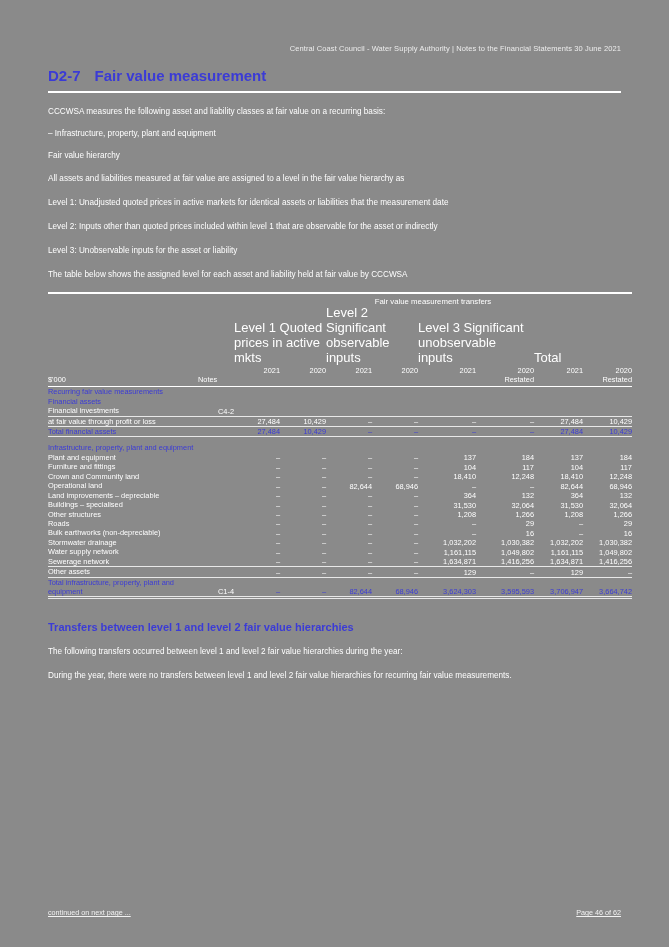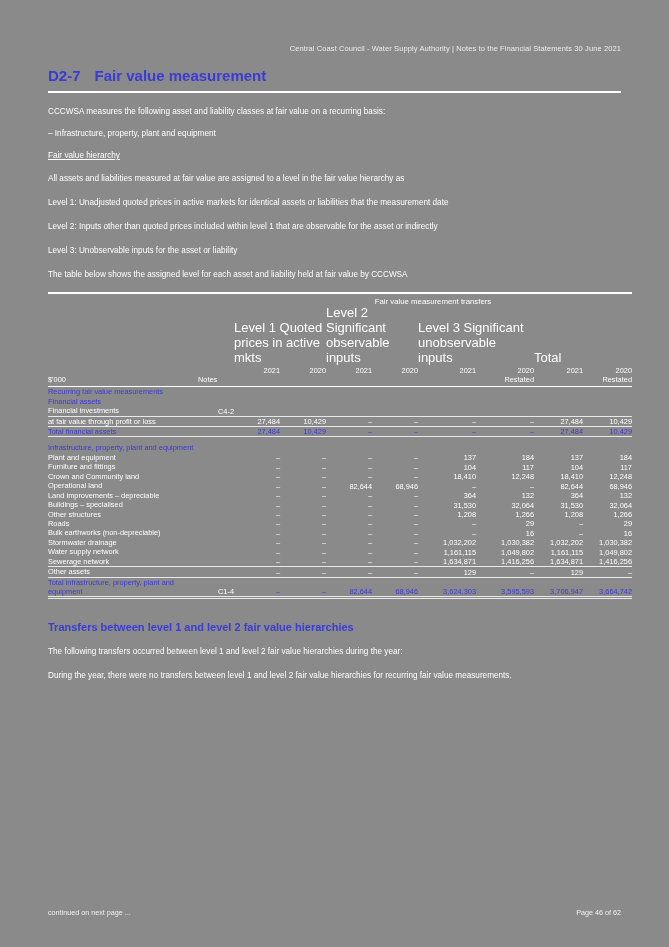--- a/index.html
+++ b/index.html
@@ -14,21 +14,21 @@
   .hdr{
     text-align:right;font-size:7.5px;letter-spacing:.1px;
     padding-top:29px;color:#f2f2f2;opacity:.95;
   }
   .title-row{margin-top:14px;display:flex;align-items:baseline;gap:14px;}
   .title-num{color:#3b3bd6;font-size:15px;font-weight:bold;}
   .title-txt{color:#3b3bd6;font-size:15px;font-weight:bold;}
   .rule{height:2px;background:#ffffff;margin-top:7px;}
   p.body{font-size:8.2px;line-height:1.35;margin:13px 0 0 0;color:#ffffff;}
   .bullet{font-size:8.2px;margin:12px 0 0 0;}
-  .sec-head{font-size:8.2px;margin:13px 0 0 0;text-decoration:underline;}
+  .sec-head{font-size:8.2px;margin:13px 0 0 0;}
 
   
   table.fv{width:100%;border-collapse:collapse;margin-top:12px;font-size:7.4px;table-layout:fixed;}
   table.fv td,table.fv th{padding:0;vertical-align:bottom;font-weight:normal;}
   .topline td{border-top:2px solid #fff;height:3px;}
   .grouphead{text-align:center;font-size:7.8px;padding:3px 0 2px 0;}
   .colhead{text-align:left;font-size:13px;line-height:1.15;padding-bottom:1px;}
   .yr{text-align:right;font-size:7.4px;padding-top:1px;}
   .unit{font-size:7.4px;text-align:left;}
   .notehead{font-size:7.4px;text-align:left;}
@@ -39,21 +39,21 @@
   .lbl{text-align:left;font-size:7.4px;line-height:1.28;padding:0.3px 0;}
   .num{text-align:right;font-size:7.4px;padding:0.3px 2px 0.3px 0;}
   .note{text-align:right;font-size:7.4px;padding-left:4px;}
   .subtot td{border-top:1.3px solid #e8e8e8;}
   .tot td{border-top:1.3px solid #e8e8e8;border-bottom:1.3px solid #e8e8e8;}
   .dbl td{border-top:1.3px solid #e8e8e8;border-bottom:3px double #e8e8e8;}
   .spacer td{height:6px;}
 
   h3.sub{color:#3b3bd6;font-size:11px;font-weight:bold;margin:22px 0 0 0;}
 
-  .footer{position:absolute;left:48px;right:48px;bottom:30px;display:flex;justify-content:space-between;font-size:7.2px;color:#f2f2f2;}
+  .footer{position:absolute;left:48px;right:48px;bottom:30px;display:flex;justify-content:space-between;font-size:7.2px;color:#f2f2f2;text-decoration:underline;}
   .wrap-lbl{line-height:1.25;}
 </style>
 </head>
 <body>
 
 <div class="page">
 
   <div class="hdr">Central Coast Council - Water Supply Authority | Notes to the Financial Statements 30 June 2021</div>
 
   <div class="title-row">

